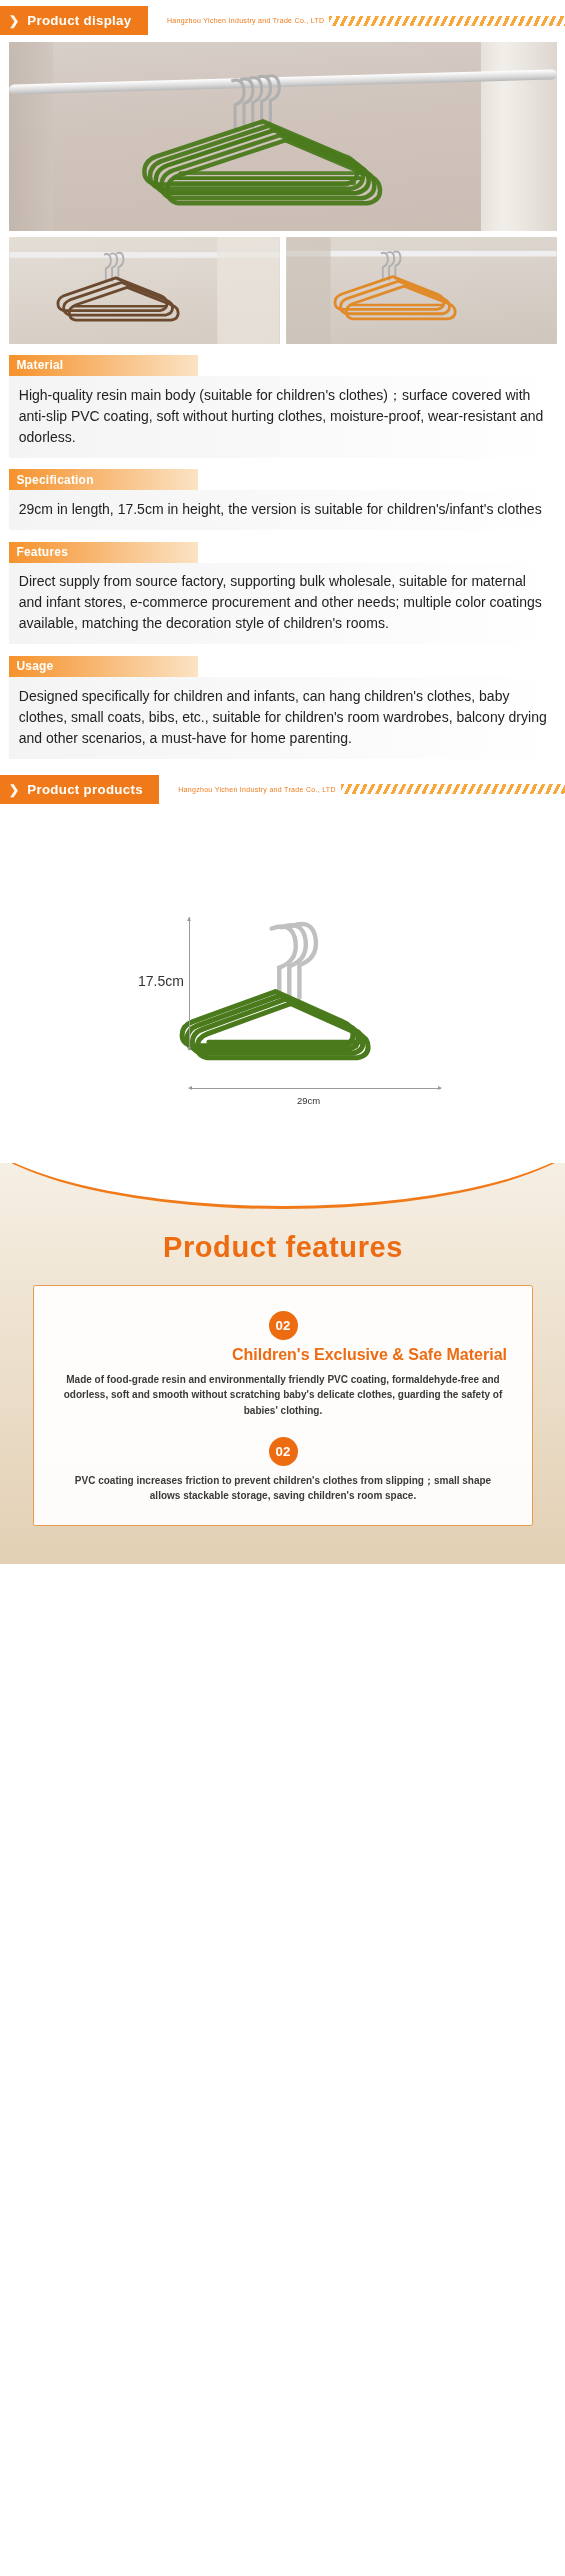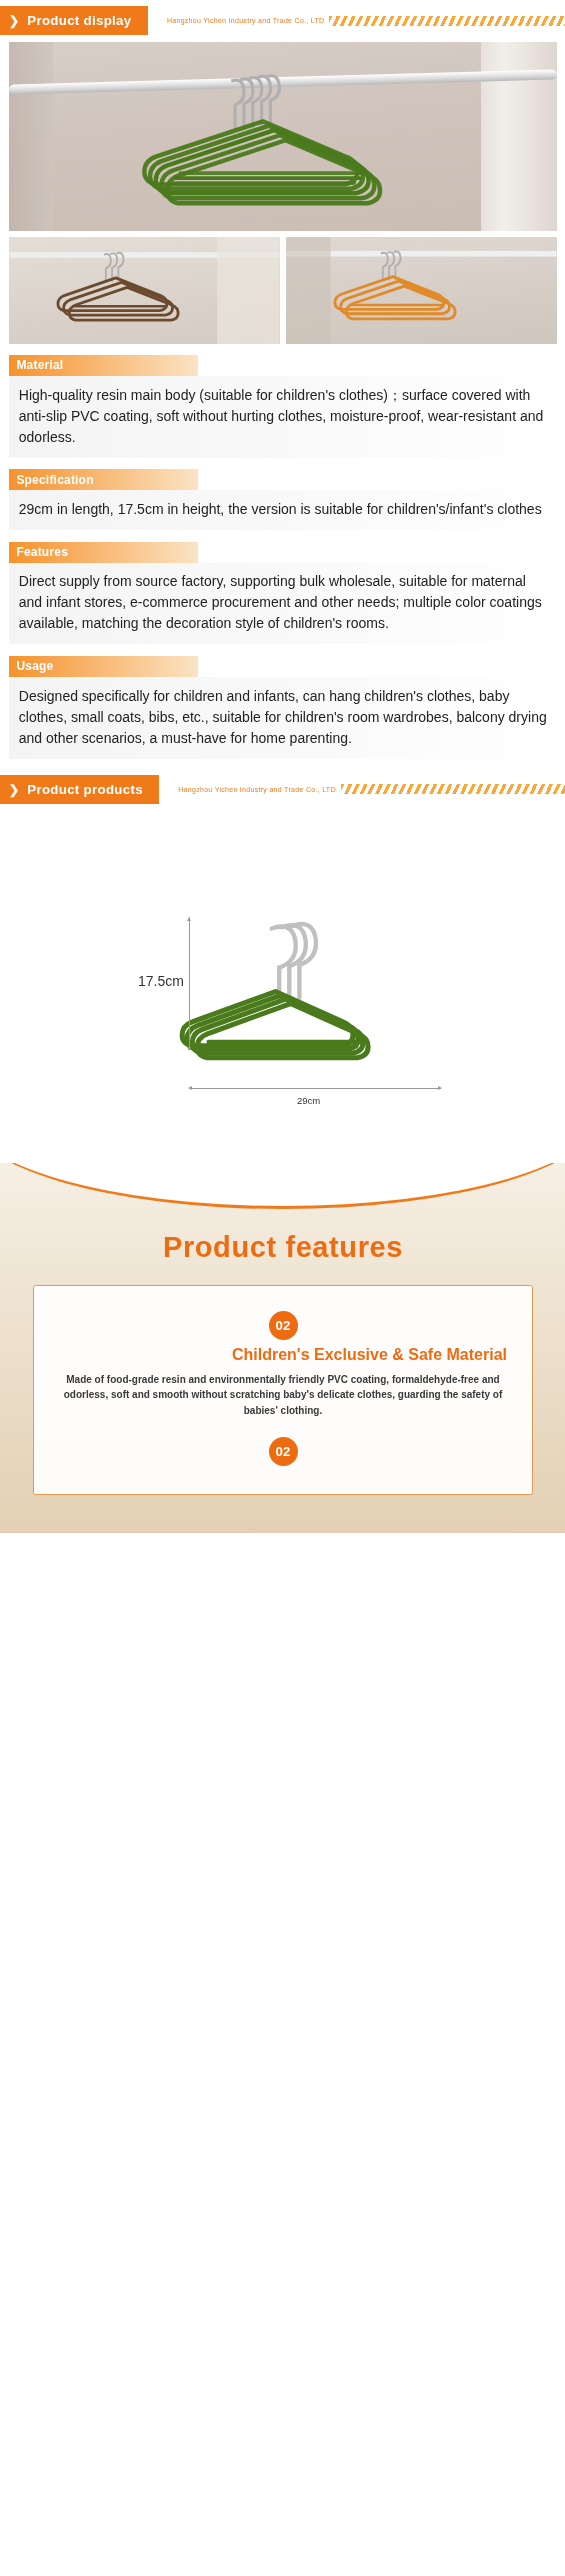--- a/index.html
+++ b/index.html
@@ -381,17 +381,18 @@
   <div class="feat">
     <div class="feat-curve"></div>
     <div class="feat-title">Product features</div>
 
     <div class="feat-card">
       <div class="badge">02</div>
       <div class="feat-h">Children's Exclusive &amp; Safe Material</div>
       <div class="feat-p">Made of food-grade resin and environmentally friendly PVC coating, formaldehyde-free and odorless, soft and smooth without scratching baby's delicate clothes, guarding the safety of babies' clothing.</div>
       <div class="feat-gap"></div>
       <div class="badge">02</div>
+      <div class="feat-p">PVC coating increases friction to prevent children's clothes from slipping；small shape allows stackable storage, saving children's room space.</div>
     </div>
   </div>
 
 </div>
 
 
 </body></html>

